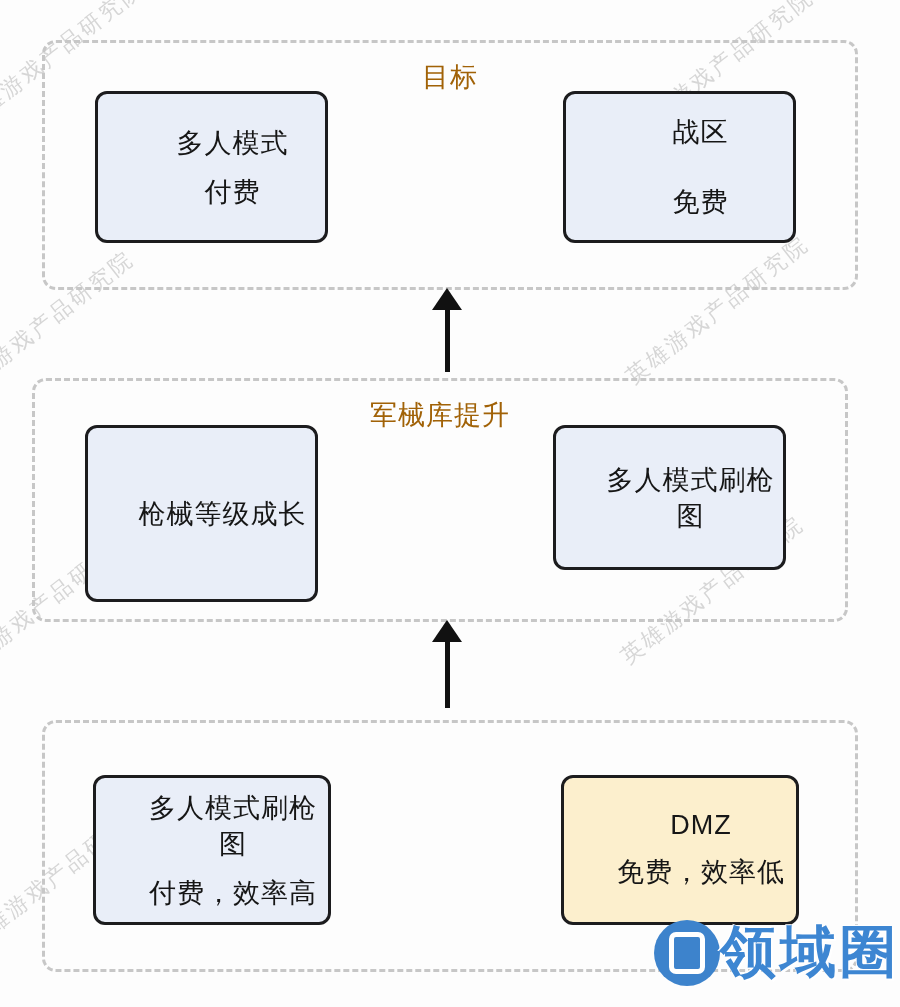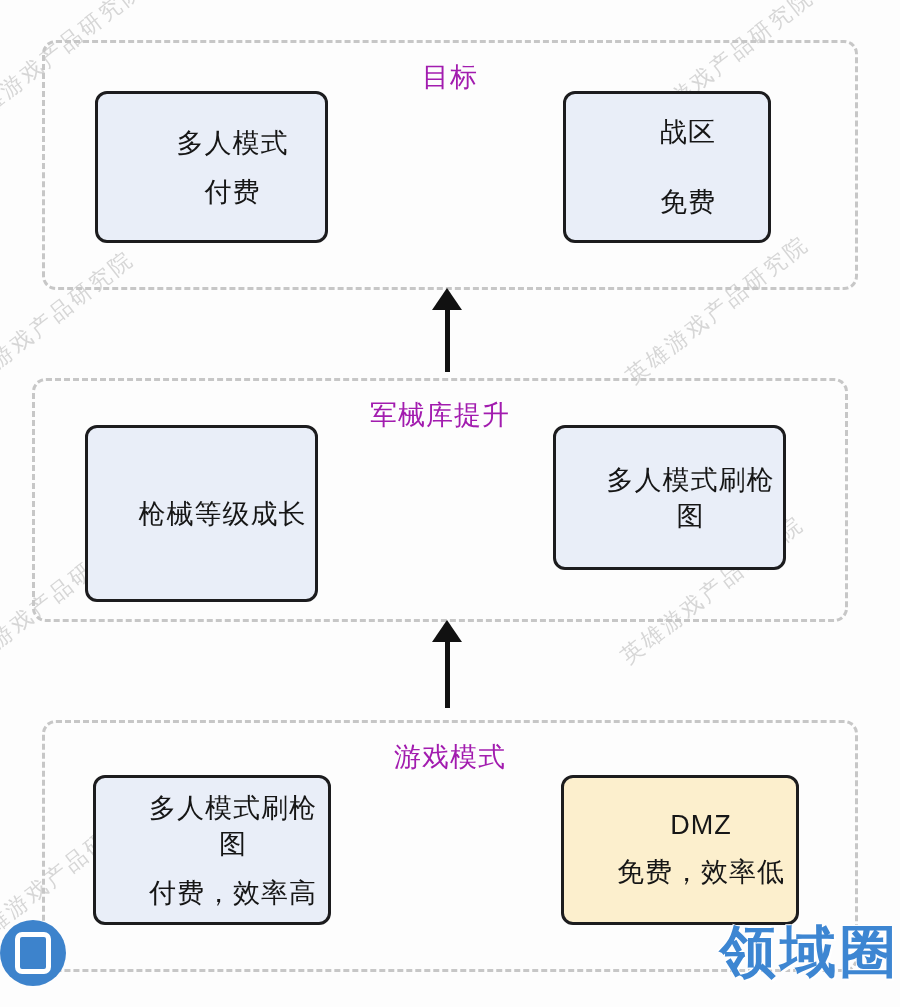--- a/index.html
+++ b/index.html
@@ -13,21 +13,21 @@
     transform:rotate(-38deg); white-space:nowrap; user-select:none; z-index:0;
     font-weight:500;
   }
   
   .section {
     position:absolute; border:3px dashed #c7c7c7; border-radius:14px;
     background:transparent; z-index:1;
   }
   .section-title {
     position:absolute; top:16px; left:0; width:100%; text-align:center;
-    font-size:27px; color:#a21caf; font-weight:500; letter-spacing:1px;
+    font-size:27px; color:#a16207; font-weight:500; letter-spacing:1px;
   }
   
   .node {
     position:absolute; background:#e9eef8; border:3.5px solid #1c1c1e;
     border-radius:12px; display:flex; flex-direction:column;
     justify-content:center; align-items:center; gap:13px;
     font-size:27px; color:#161616; font-weight:500; letter-spacing:1px;
     box-sizing:border-box; text-align:center;padding-left:42px;
   }
   .node.yellow { background:#fcefcd; }
@@ -37,21 +37,21 @@
   }
   .arrow .head {
     width:0; height:0;
     border-left:15px solid transparent; border-right:15px solid transparent;
     border-bottom:22px solid #111111;
   }
   .arrow .shaft { width:5px; background:#111111; }
   
   .logo {
     position:absolute; left:0; right:0; bottom:16px; z-index:2;
-    display:flex; justify-content:space-between; align-items:center; gap:0;
+    display:flex; justify-content:flex-end; align-items:center; gap:0;
   }
   .logo-icon {
     width:66px; height:66px; border-radius:50%; background:#3d83cc;
     display:flex; align-items:center; justify-content:center; flex:0 0 auto;
   }
   .logo-icon .glyph {
     width:26px; height:32px; border:5px solid #ffffff; border-radius:7px;
     background:transparent;
   }
   .logo-text {
@@ -71,21 +71,21 @@
   <div class="watermark" style="left:-70px; top:590px;">英雄游戏产品研究院</div>
   <div class="watermark" style="left:600px; top:575px;">英雄游戏产品研究院</div>
   <div class="watermark" style="left:-55px; top:860px;">英雄游戏产品研究院</div>
 
   <div class="section" style="left:42px; top:40px; width:810px; height:244px;">
     <div class="section-title">目标</div>
     <div class="node" style="left:50px; top:48px; width:233px; height:152px;">
       <span>多人模式</span>
       <span>付费</span>
     </div>
-    <div class="node" style="left:518px; top:48px; width:208px; height:152px;gap:34px;">
+    <div class="node" style="left:518px; top:48px; width:233px; height:152px;gap:34px;">
       <span>战区</span>
       <span>免费</span>
     </div>
   </div>
 
   <div class="arrow" style="left:432px; top:288px;">
     <div class="head"></div>
     <div class="shaft" style="height:62px;"></div>
   </div>
 
@@ -98,21 +98,20 @@
       <span>多人模式刷枪图</span>
     </div>
   </div>
 
   <div class="arrow" style="left:432px; top:620px;">
     <div class="head"></div>
     <div class="shaft" style="height:66px;"></div>
   </div>
 
   <div class="section" style="left:42px; top:720px; width:810px; height:246px;">
-    <div class="section-title">游戏模式</div>
     <div class="node yellow" style="left:516px; top:52px; width:238px; height:150px;">
       <span>DMZ</span>
       <span>免费，效率低</span>
     </div>
     <div class="node" style="left:48px; top:52px; width:238px; height:150px;">
       <span>多人模式刷枪图</span>
       <span>付费，效率高</span>
     </div>
   </div>
 

